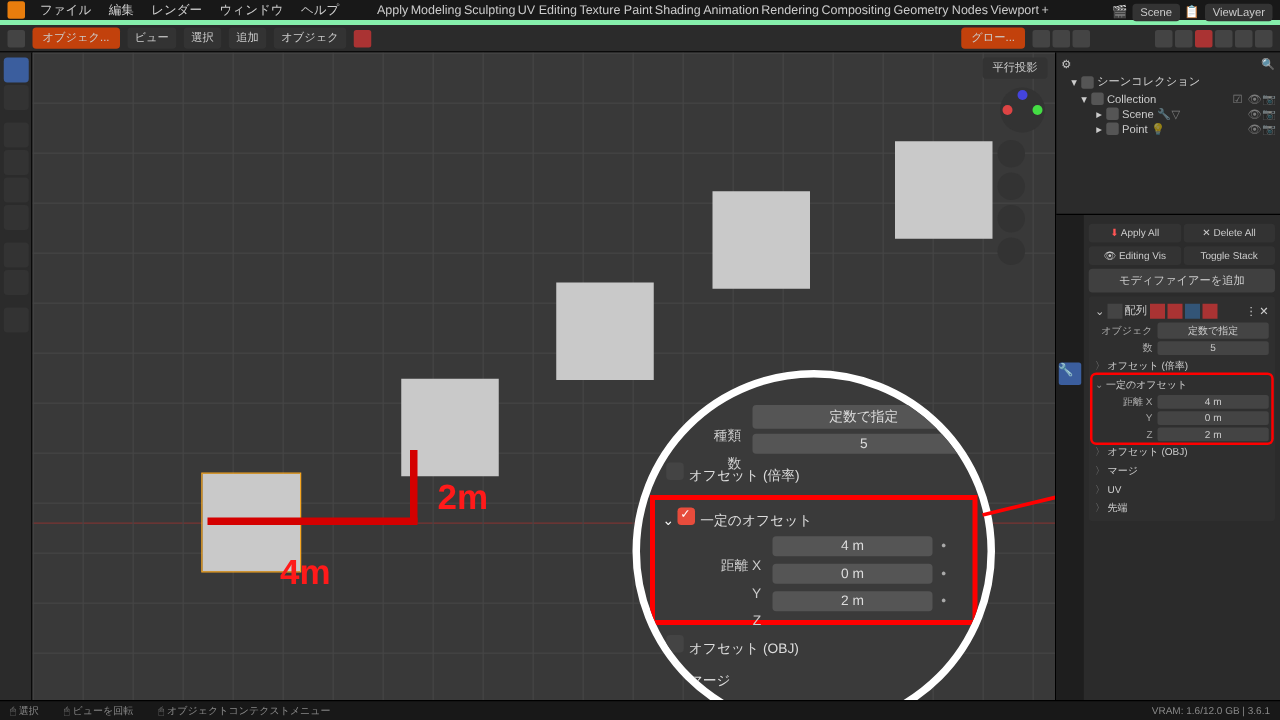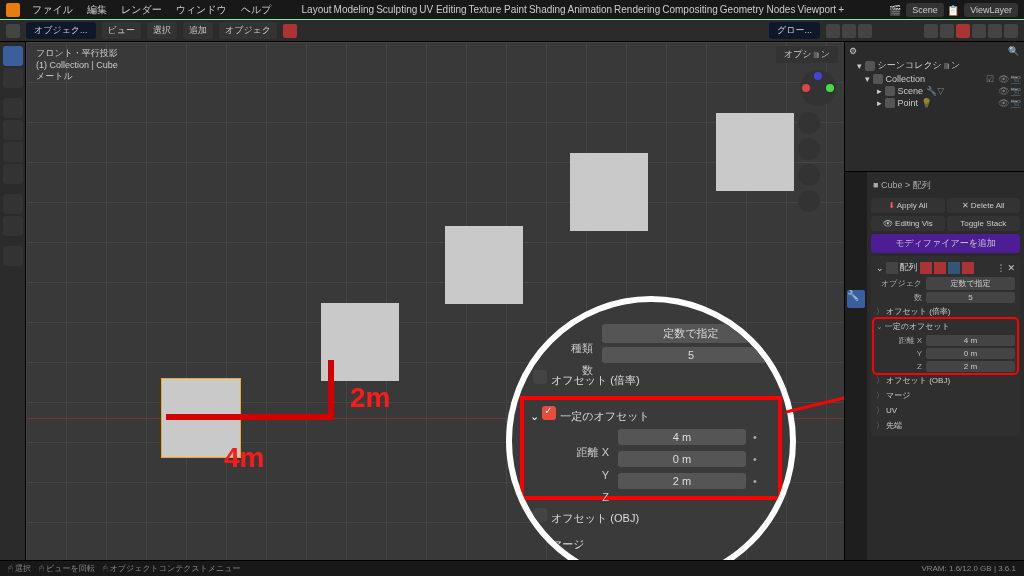--- a/index.html
+++ b/index.html
@@ -1,25 +1,25 @@
 <!DOCTYPE html>
 <html><head>
 <meta charset="utf-8">
 <style>
 *{margin:0;padding:0;box-sizing:border-box;font-family:sans-serif;}
 body{background:#1a1a1a;color:#ccc;font-size:10px;overflow:hidden;width:1024px;height:576px;}
-.topbar{height:20px;background:#181818;display:flex;align-items:center;padding:0 6px;gap:2px;border-bottom:1px solid #86efac;}
+.topbar{height:20px;background:#181818;display:flex;align-items:center;padding:0 6px;gap:2px;border-bottom:4px solid #86efac;}
 .topbar .logo{width:14px;height:14px;background:#e87d0d;border-radius:2px;margin-right:4px;}
 .topbar .menu{padding:3px 6px;cursor:pointer;font-size:10px;}
 .toolbar{height:22px;background:#2b2b2b;display:flex;align-items:center;padding:0 6px;gap:6px;border-bottom:1px solid #000;}
 .toolbar .grp{display:flex;align-items:center;gap:2px;}
 .toolbar .btn{padding:2px 6px;font-size:9px;background:#333;border-radius:3px;}
 .toolbar .ico{width:14px;height:14px;background:#444;border-radius:2px;}
 .toolbar .ico.red{background:#a33;}
-.toolbar .dd{padding:2px 8px;background:#0f172a;border-radius:3px;font-size:9px;}
+.toolbar .dd{padding:2px 8px;background:#c2410c;border-radius:3px;font-size:9px;}
 .main{display:flex;height:518px;}
 .lefttools{width:26px;background:#2b2b2b;border-right:1px solid #000;display:flex;flex-direction:column;align-items:center;padding-top:4px;gap:2px;}
 .lefttools .tool{width:20px;height:20px;background:#333;border-radius:3px;}
 .lefttools .tool.active{background:#3b5e9e;}
 .viewport{flex:1;position:relative;background:#393939;overflow:hidden;}
 .viewport .info{position:absolute;top:6px;left:10px;font-size:9px;color:#ccc;line-height:1.3;}
 .viewport .opts{position:absolute;top:4px;right:6px;font-size:9px;background:#333;padding:2px 8px;border-radius:3px;}
 .viewport .nav{position:absolute;top:26px;right:6px;display:flex;flex-direction:column;gap:4px;}
 .viewport .nav .gizmo{width:40px;height:40px;position:relative;}
 .viewport .nav .dot{width:22px;height:22px;background:#333;border-radius:50%;}
@@ -55,50 +55,50 @@
 .outliner .row .acts{display:flex;gap:2px;}
 .outliner .row .acts span{width:10px;height:10px;opacity:.5;}
 .props{flex:1;display:flex;}
 .proptabs{width:22px;background:#1e1e1e;display:flex;flex-direction:column;align-items:center;padding-top:4px;gap:1px;}
 .proptabs .pt{width:18px;height:18px;border-radius:2px;}
 .proptabs .pt.active{background:#3b5e9e;}
 .propbody{flex:1;padding:4px;font-size:9px;overflow:hidden;}
 .propbody .bc{padding:3px 2px;color:#aaa;}
 .propbody .btns{display:flex;gap:2px;margin:3px 0;}
 .propbody .btns .b{flex:1;background:#333;padding:3px;text-align:center;border-radius:3px;font-size:8px;}
-.propbody .addmod{background:#4c1d95;padding:3px;text-align:center;border-radius:3px;margin:3px 0;}
+.propbody .addmod{background:#404040;padding:3px;text-align:center;border-radius:3px;margin:3px 0;}
 .propbody .panel{background:#2f2f2f;border-radius:3px;padding:3px;margin-top:2px;}
 .propbody .panelhdr{display:flex;align-items:center;gap:2px;padding:2px;}
 .propbody .panelhdr .ic{width:12px;height:12px;}
 .propbody .panelhdr .ic.r{background:#a33;}
 .propbody .panelhdr .ic.b{background:#357;}
 .propbody .panelhdr .ic.g{background:#444;}
 .propbody .prow{display:flex;align-items:center;padding:1px 2px;}
 .propbody .prow .pl{width:50px;text-align:right;padding-right:4px;color:#aaa;font-size:8px;}
 .propbody .prow .pv{flex:1;background:#444;text-align:center;border-radius:2px;padding:1px;font-size:8px;}
 .propbody .sec{padding:2px;color:#ccc;font-size:8px;}
 .propbody .sec .ar{color:#888;margin-right:2px;}
 .propbody .redout{outline:2px solid #f00;border-radius:3px;}
 .headbar{position:absolute;top:0;right:0;height:20px;display:flex;align-items:center;gap:4px;padding:0 6px;}
 .headbar .field{background:#333;padding:2px 6px;border-radius:3px;font-size:9px;}
 .statusbar{height:16px;background:#181818;display:flex;align-items:center;justify-content:space-between;padding:0 8px;font-size:8px;color:#888;border-top:1px solid #000;}
-.statusbar .sl{display:flex;gap:8px;}
+.statusbar .sl{display:flex;gap:20px;}
 </style>
 </head>
 <body>
 
 <div class="topbar">
   <div class="logo"></div>
   <div class="menu">ファイル</div>
   <div class="menu">編集</div>
   <div class="menu">レンダー</div>
   <div class="menu">ウィンドウ</div>
   <div class="menu">ヘルプ</div>
   <div style="width:20px"></div>
-  <div class="tab active">Layout</div>
+  <div class="tab active">Apply</div>
   <div class="tab">Modeling</div>
   <div class="tab">Sculpting</div>
   <div class="tab">UV Editing</div>
   <div class="tab">Texture Paint</div>
   <div class="tab">Shading</div>
   <div class="tab">Animation</div>
   <div class="tab">Rendering</div>
   <div class="tab">Compositing</div>
   <div class="tab">Geometry Nodes</div>
   <div class="tab">Viewport</div>
@@ -198,26 +198,21 @@
     <div class="cube" style="top:111px;left:544px;"></div>
     <div class="cube" style="top:71px;left:690px;"></div>
 
     <div class="anno">
       <div class="hbar"></div>
       <div class="vbar"></div>
       <div class="lbl4">4m</div>
       <div class="lbl2">2m</div>
     </div>
 
-    <div class="info">
-      <div>フロント・平行投影</div>
-      <div>(1) Collection | Cube</div>
-      <div>メートル</div>
-    </div>
-    <div class="opts">オプション</div>
+    <div class="opts">平行投影</div>
     <div class="nav">
       <div class="gizmo">
         <svg width="40" height="40">
             <circle cx="20" cy="20" r="18" fill="#333"></circle>
             <circle cx="8" cy="20" r="4" fill="#d44"></circle>
             <circle cx="32" cy="20" r="4" fill="#4d4"></circle>
             <circle cx="20" cy="8" r="4" fill="#44d"></circle>
           </svg>
       </div>
       <div class="dot"></div>
@@ -334,21 +329,20 @@
         <div class="pt"></div>
         <div class="pt active">🔧</div>
         <div class="pt"></div>
         <div class="pt"></div>
         <div class="pt"></div>
         <div class="pt"></div>
         <div class="pt"></div>
         <div class="pt"></div>
       </div>
       <div class="propbody">
-        <div class="bc">■ Cube  &gt;  配列</div>
         <div class="btns">
           <div class="b"><span style="color:#f55">⬇</span> <span>Apply All</span></div>
           <div class="b">✕ <span>Delete All</span></div>
         </div>
         <div class="btns">
           <div class="b">👁 <span>Editing Vis</span></div>
           <div class="b"><span>Toggle Stack</span></div>
         </div>
         <div class="addmod">モディファイアーを追加</div>
         <div class="panel">

